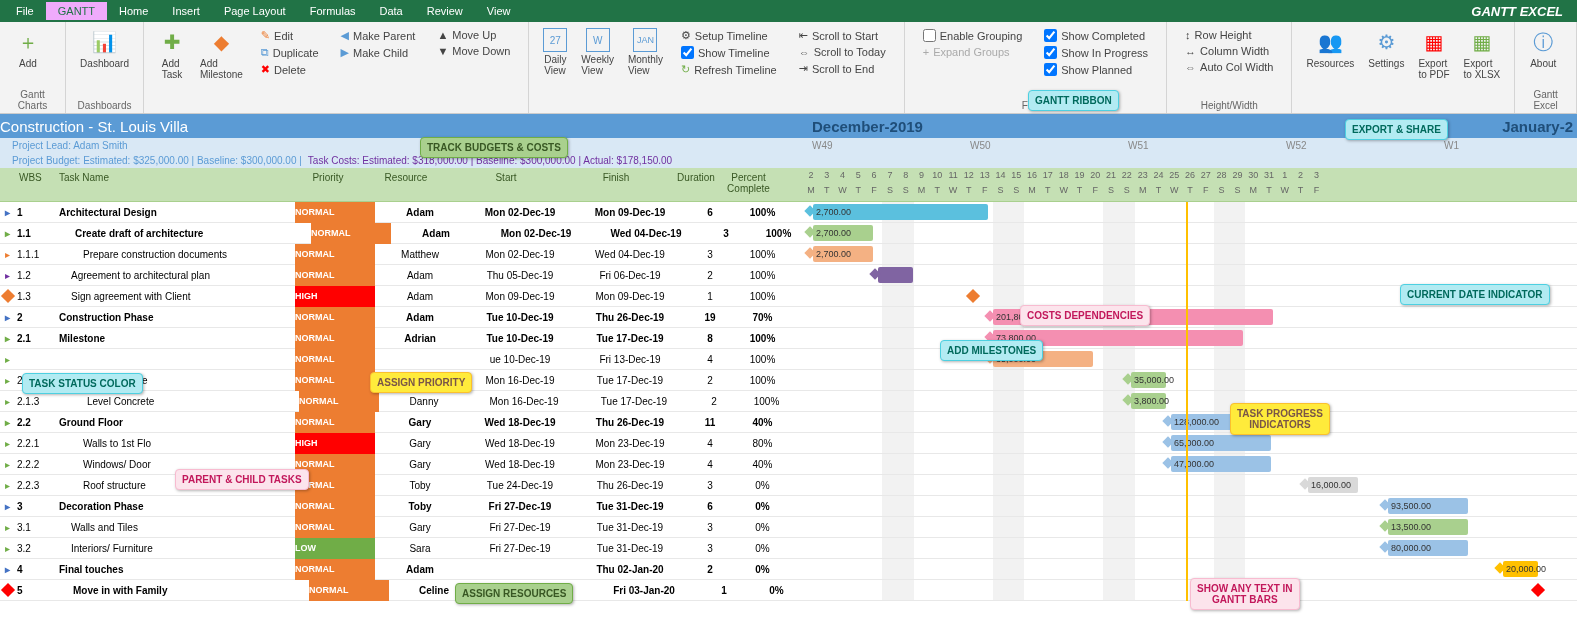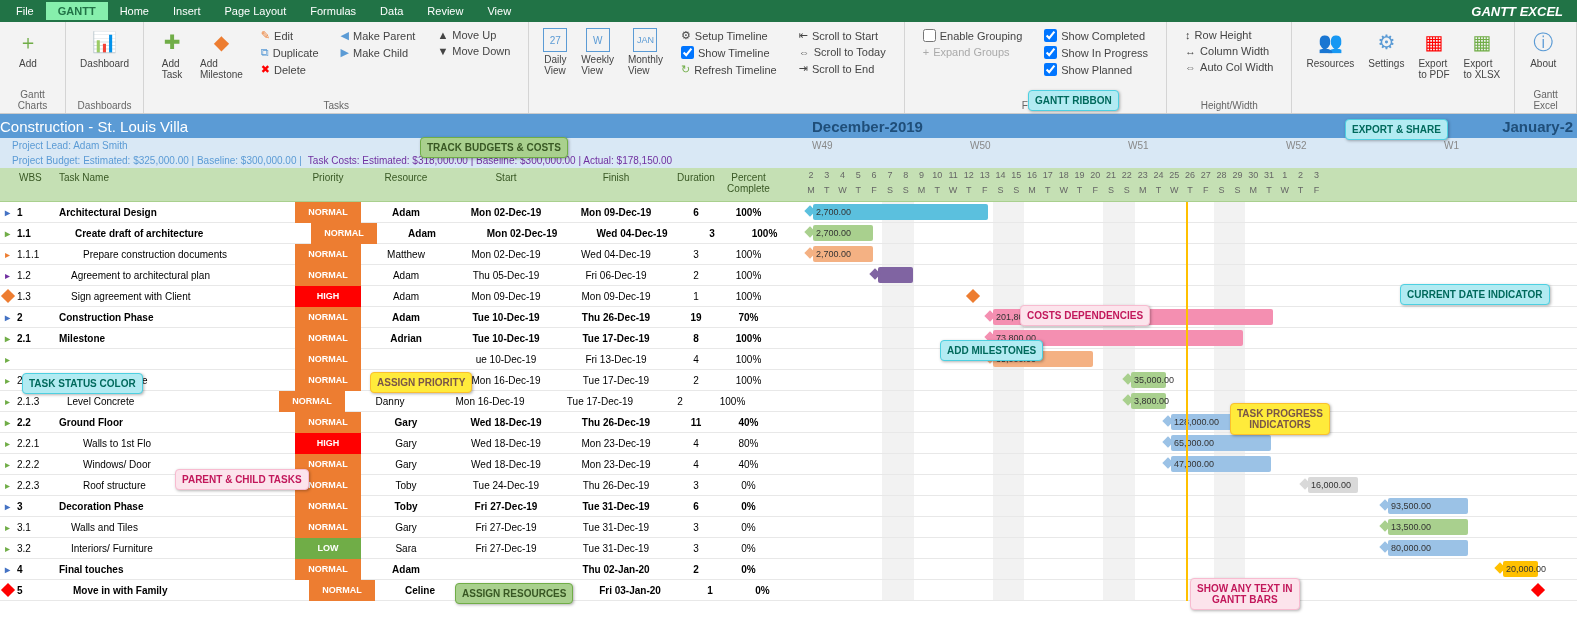--- a/index.html
+++ b/index.html
@@ -1,19 +1,19 @@
 <!DOCTYPE html>
 <html><head>
 <meta charset="utf-8">
 <style>
 *{box-sizing:border-box;margin:0;padding:0;font-family:'Segoe UI',Arial,sans-serif}
 body{background:#fff;font-size:11px;overflow:hidden;width:1577px}
 .menubar{background:#217346;display:flex;align-items:center;height:22px;padding:0 4px}
 .menubar .mi{color:#fff;padding:3px 12px;cursor:pointer;font-size:11px}
-.menubar .mi.active{background:#86efac;color:#217346;font-weight:bold}
+.menubar .mi.active{background:#f0abfc;color:#217346;font-weight:normal}
 .menubar .brand{margin-left:auto;color:#fff;font-weight:bold;font-style:italic;font-size:13px;padding-right:10px}
 .ribbon{background:#f3f3f3;border-bottom:1px solid #ccc;display:flex;height:92px}
 .rgroup{border-right:1px solid #d4d4d4;padding:4px 8px 2px;display:flex;flex-direction:column;justify-content:space-between}
 .rgroup .title{color:#666;font-size:10px;text-align:center;padding-top:2px}
 .rbtn{display:flex;flex-direction:column;align-items:center;padding:2px 6px;cursor:pointer;font-size:10px;color:#444}
 .rbtn .ico{width:28px;height:28px;display:flex;align-items:center;justify-content:center;font-size:20px;margin-bottom:2px}
 .rrow{display:flex;gap:2px}
 .rsmall{display:flex;align-items:center;gap:4px;padding:1px 4px;font-size:11px;color:#444;cursor:pointer;white-space:nowrap}
 .rsmall input[type=checkbox]{margin:0}
 .titlebar{background:#5b9bd5;color:#fff;height:24px;display:flex;align-items:center;padding:0 0;font-size:15px;position:relative}
@@ -25,21 +25,21 @@
 .daterow{position:absolute;left:803px;right:0;top:0;display:flex}
 .daterow .dc{width:15.8px;text-align:center;font-size:9px;color:#666;padding-top:2px}
 .dowrow{position:absolute;left:803px;right:0;top:17px;display:flex}
 .dowrow .dc{width:15.8px;text-align:center;font-size:9px;color:#666}
 .tbody{position:relative}
 .trow{height:21px;display:flex;align-items:center;font-size:10px;border-bottom:1px solid #e8e8e8;position:relative}
 .trow.bold{font-weight:bold}
 .mark{width:15px;display:flex;align-items:center;justify-content:center;font-size:10px}
 .wbs{width:40px;padding-left:2px}
 .tname{padding-left:4px}
-.prio{width:66px;text-align:center;color:#fff;font-size:9px;font-weight:bold;height:21px;line-height:21px}
+.prio{width:80px;text-align:left;color:#fff;font-size:9px;font-weight:bold;height:21px;line-height:21px}
 .prio.normal{background:#ed7d31}
 .prio.high{background:#ff0000}
 .prio.low{background:#70ad47}
 .res{width:90px;text-align:center}
 .dt{width:110px;text-align:center}
 .dur{width:50px;text-align:center}
 .pct{width:55px;text-align:center}
 .gantt{position:absolute;left:803px;right:0;top:0;bottom:0}
 .gbg{position:absolute;top:0;bottom:0;width:15.8px;background:#f2f2f2}
 .gbar{position:absolute;height:16px;top:2px;border-radius:2px;font-size:9px;color:#333;line-height:16px;padding-left:3px;white-space:nowrap}
@@ -126,21 +126,20 @@
         <div class="rsmall">
             <span>▲</span>
             <span>Move Up</span>
           </div>
         <div class="rsmall">
             <span>▼</span>
             <span>Move Down</span>
           </div>
       </div>
     </div>
-    <div class="title">Tasks</div>
   </div>
   <div class="rgroup">
     <div class="rrow">
       <div class="rbtn">
           <div class="ico" style="color:#5b9bd5;border:1px solid #5b9bd5;font-size:10px;width:24px;height:24px">27</div>
           <span style="white-space:pre">Daily
 View</span>
         </div>
       <div class="rbtn">
           <div class="ico" style="color:#5b9bd5;border:1px solid #5b9bd5;font-size:10px;width:24px;height:24px">W</div>
@@ -527,21 +526,21 @@
   <div class="dt">Mon 16-Dec-19</div>
   <div class="dt">Tue 17-Dec-19</div>
   <div class="dur">2</div>
   <div class="pct">100%</div>
     </div>
     <div class="trow">
       <div class="mark">
         <span style="color:#70ad47">▸</span>
       </div>
   <div class="wbs">2.1.3</div>
-  <div class="tname" style="width:216px;margin-left:8px">Level Concrete</div>
+  <div class="tname" style="width:216px;margin-left:28px">Level Concrete</div>
   <div class="prio normal">NORMAL</div>
   <div class="res">Danny</div>
   <div class="dt">Mon 16-Dec-19</div>
   <div class="dt">Tue 17-Dec-19</div>
   <div class="dur">2</div>
   <div class="pct">100%</div>
     </div>
     <div class="trow bold">
       <div class="mark">
         <span style="color:#70ad47">▸</span>

